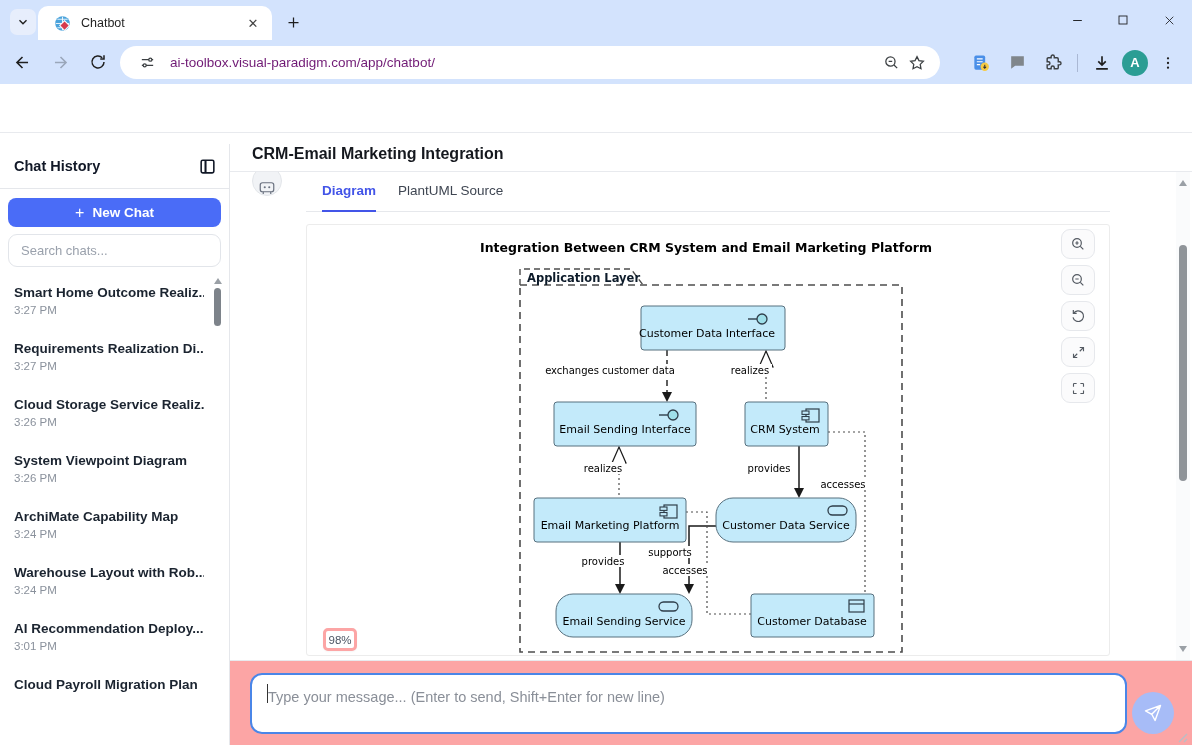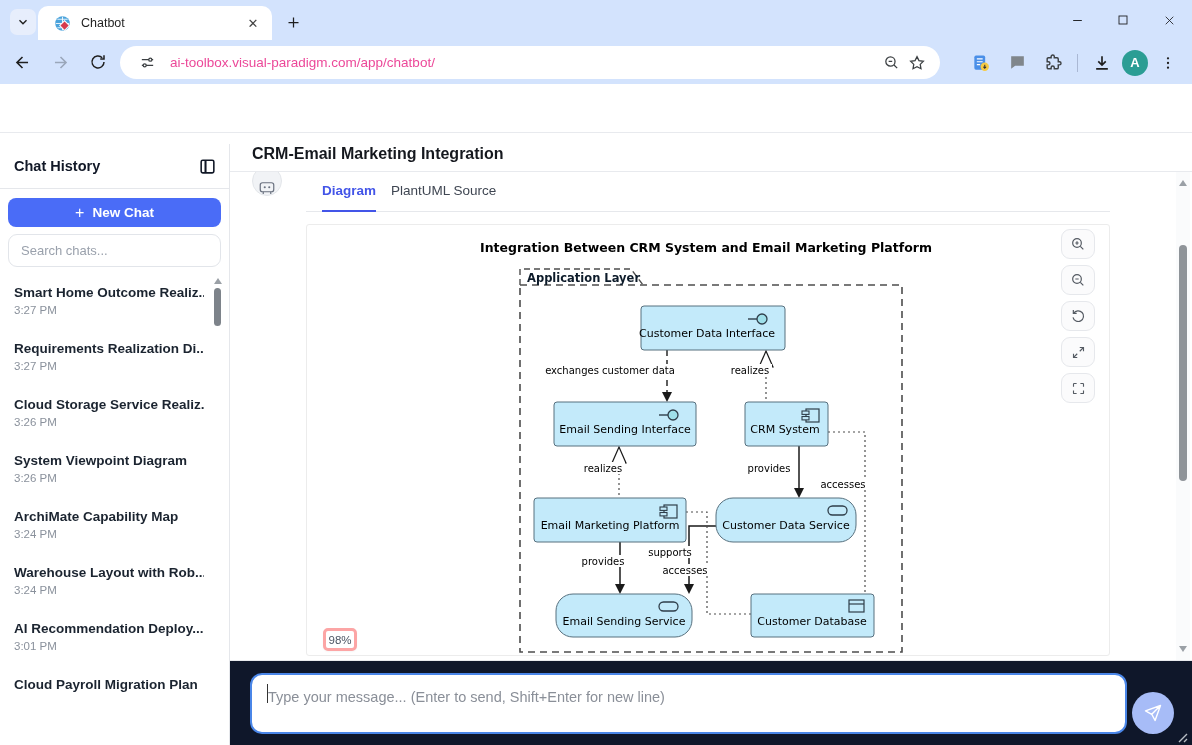--- a/index.html
+++ b/index.html
@@ -13,21 +13,21 @@
   #tab .title { font-size:12.5px; color:#1f1f1f; flex:1; margin-left:10px; }
   .tab-close { width:18px; height:18px; border-radius:50%; display:flex; align-items:center; justify-content:center; color:#444; font-size:13px; }
   .newtab-btn { position:absolute; left:280px; top:9px; width:26px; height:26px; border-radius:6px; display:flex; align-items:center; justify-content:center; color:#1f1f1f; }
   .win-controls { position:absolute; right:0; top:0; height:40px; display:flex; }
   .win-btn { width:46px; height:40px; display:flex; align-items:center; justify-content:center; color:#202124; }
 
   #toolbar { position:absolute; left:0; top:40px; width:1192px; height:44px; display:flex; align-items:center; }
   .nav-btn { width:32px; height:32px; border-radius:50%; display:flex; align-items:center; justify-content:center; color:#1f1f1f; margin-left:6px; }
   .nav-btn.disabled { color:#9aa7ba; }
   #omnibox { position:absolute; left:120px; top:6px; width:820px; height:33px; background:#fff; border-radius:17px; display:flex; align-items:center; padding:0 10px 0 14px; }
-  #omnibox .url { font-size:13.5px; color:#ec4899; flex:1; margin-left:10px; white-space:nowrap; }
+  #omnibox .url { font-size:13.5px; color:#701a75; flex:1; margin-left:10px; white-space:nowrap; }
   .omni-ico { width:26px; height:26px; display:flex; align-items:center; justify-content:center; color:#3c4043; }
   .ext-row { position:absolute; right:8px; top:6px; height:33px; display:flex; align-items:center; gap:4px; }
   .ext-btn { width:32px; height:32px; display:flex; align-items:center; justify-content:center; color:#5f6368; }
   .vsep { width:1px; height:18px; background:#aab8d4; margin:0 4px; }
   .profile-chip { width:26px; height:26px; border-radius:50%; background:#2b9d94; color:#fff; font-size:13px; font-weight:bold; display:flex; align-items:center; justify-content:center; }
 
   
   #appheader { position:absolute; left:0; top:84px; width:1192px; height:49px; background:#fff; border-bottom:1px solid #e8eaee; }
   #applogo { position:absolute; left:12px; top:92px; }
   #appname { position:absolute; left:48px; top:94px; font-size:15px; font-weight:bold; color:#1f2430; }
@@ -55,36 +55,36 @@
   .tri-down { width:0; height:0; border-left:4px solid transparent; border-right:4px solid transparent; border-top:6px solid #9aa0a6; }
   #sb-thumb { position:absolute; left:1px; top:12px; width:7px; height:38px; background:#7d838a; border-radius:4px; }
 
   
   #main { position:absolute; left:230px; top:133px; width:962px; height:612px; background:#fff; }
   #main-title { position:absolute; left:22px; top:12px; font-size:16px; font-weight:bold; color:#15181e; }
   #main-div { position:absolute; left:0; top:38px; width:962px; height:1px; background:#e8eaee; }
   #chatarea { position:absolute; left:0; top:39px; width:962px; height:488px; overflow:hidden; }
   #bot-avatar { position:absolute; left:22px; top:-6px; width:30px; height:30px; border-radius:50%; background:#f1f3f6; border:1px solid #e3e6ea; display:flex; align-items:flex-end; justify-content:center; color:#6b7280; }
   #msgblock { position:absolute; left:76px; top:11px; width:804px; }
-  #tabsrow { height:29px; border-bottom:1px solid #e6e8ec; display:flex; gap:15px; padding-left:16px; }
+  #tabsrow { height:29px; border-bottom:1px solid #e6e8ec; display:flex; gap:22px; padding-left:16px; }
   .vtab { font-size:13.5px; color:#3f4652; height:29px; display:flex; align-items:flex-start; }
   .vtab.active { color:#4355e8; font-weight:bold; border-bottom:2px solid #4355e8; }
   #dcard { position:relative; margin-top:12px; width:804px; height:432px; border:1px solid #ececec; border-radius:3px; background:#fff; }
   #zoombadge { position:absolute; left:16px; bottom:4px; width:34px; height:23px; border:3px solid #fca5a5; border-radius:5px; background:#fff; font-size:11.5px; color:#4b5563; display:flex; align-items:center; justify-content:center; box-shadow:0 1px 2px rgba(0,0,0,.04); }
   
   #ctrlcol { position:absolute; left:831px; top:57px; width:34px; display:flex; flex-direction:column; gap:6px; }
   .ctrl-btn { width:34px; height:30px; background:#fbfbfc; border:1px solid #e6e8ec; border-radius:9px; display:flex; align-items:center; justify-content:center; color:#555b63; }
   
   #main-scroll { position:absolute; left:946px; top:0; width:14px; height:488px; background:#fafbfc; display:flex; flex-direction:column; align-items:center; }
   #main-thumb { position:absolute; left:3px; top:73px; width:8px; height:236px; background:#8f9499; border-radius:4px; }
   #main-scroll .tri-up { margin-top:8px; }
   #main-scroll .tri-down { position:absolute; bottom:8px; }
 
   
-  #composer { position:absolute; left:0; top:527px; width:962px; height:85px; border-top:1px solid #e8eaee; background:#0f172a; }
+  #composer { position:absolute; left:0; top:527px; width:962px; height:85px; border-top:1px solid #e8eaee; background:#fca5a5; }
   #msginput { position:absolute; left:20px; top:12px; width:877px; height:61px; border:2px solid #4a86e8; border-radius:12px; padding:14px 16px; font-size:14.5px; font-family:"Liberation Sans",sans-serif; color:#111; resize:none; outline:none; }
   #msginput::placeholder { color:#8a8f98; }
   #cursor { position:absolute; left:37px; top:23px; width:1px; height:19px; background:#333; }
   #sendbtn { position:absolute; left:902px; top:31px; width:42px; height:42px; border-radius:50%; background:#a7bcf7; border:none; display:flex; align-items:center; justify-content:center; color:#fff; }
   #grip { position:absolute; left:944px; top:68px; width:14px; height:14px; color:#b9bec5; }
 
   svg { display:block; }
   .dtext { font-family:"DejaVu Sans", sans-serif; }
 </style>
 </head>

